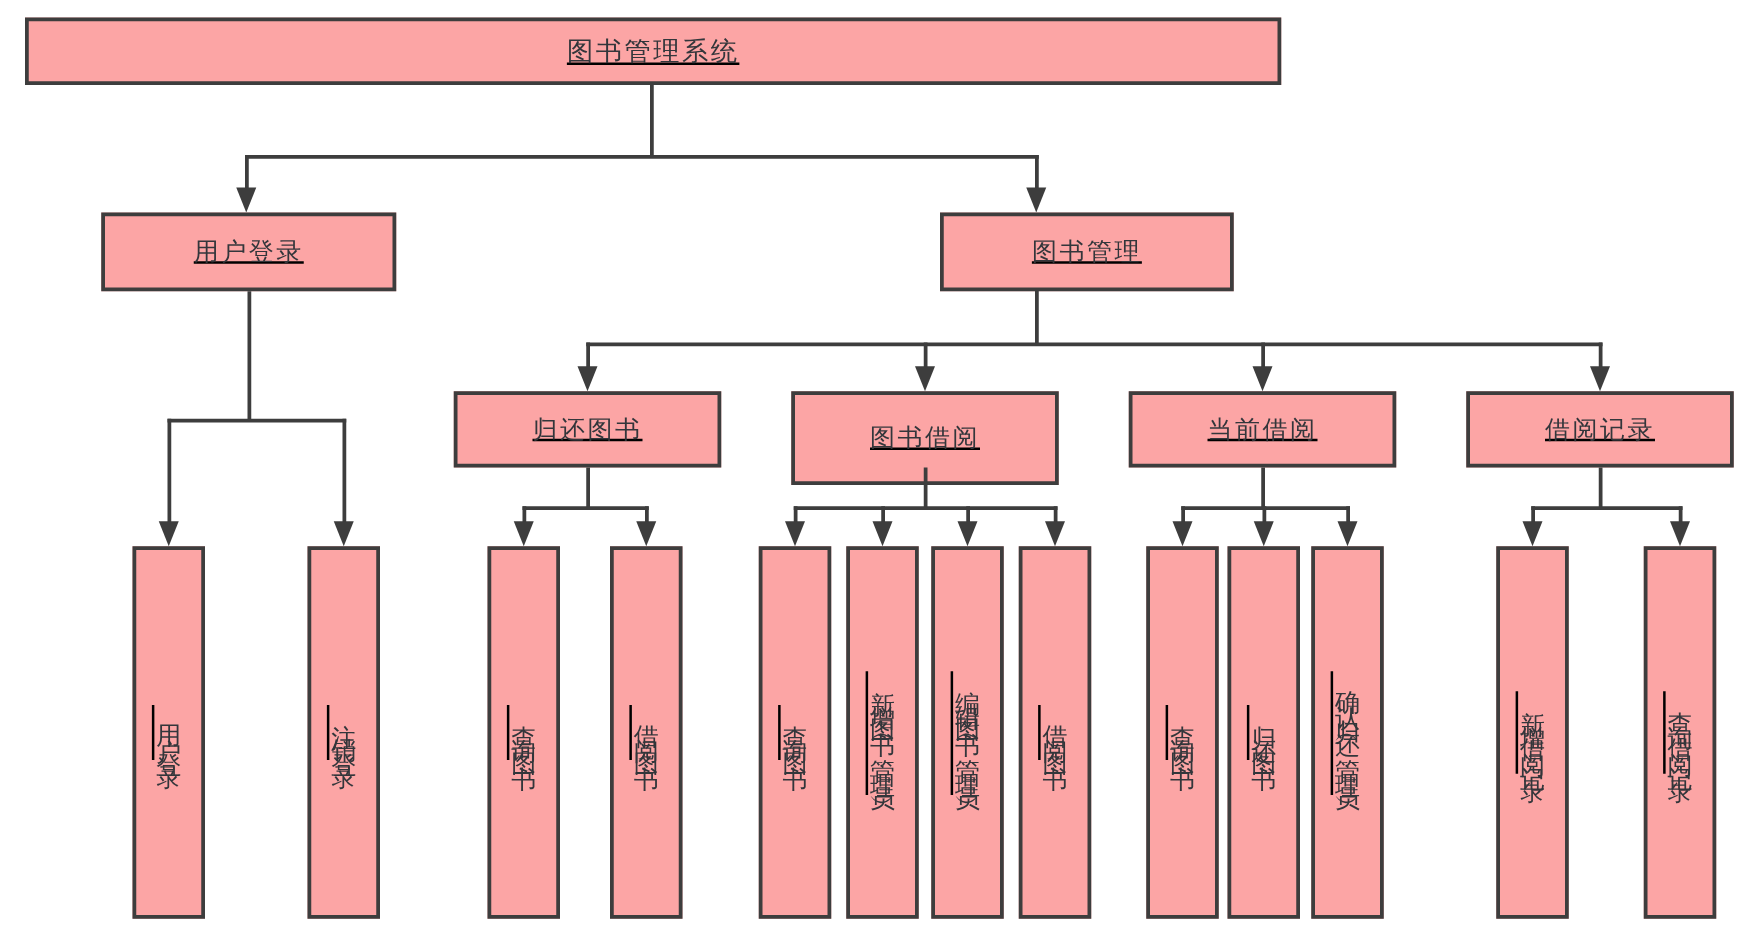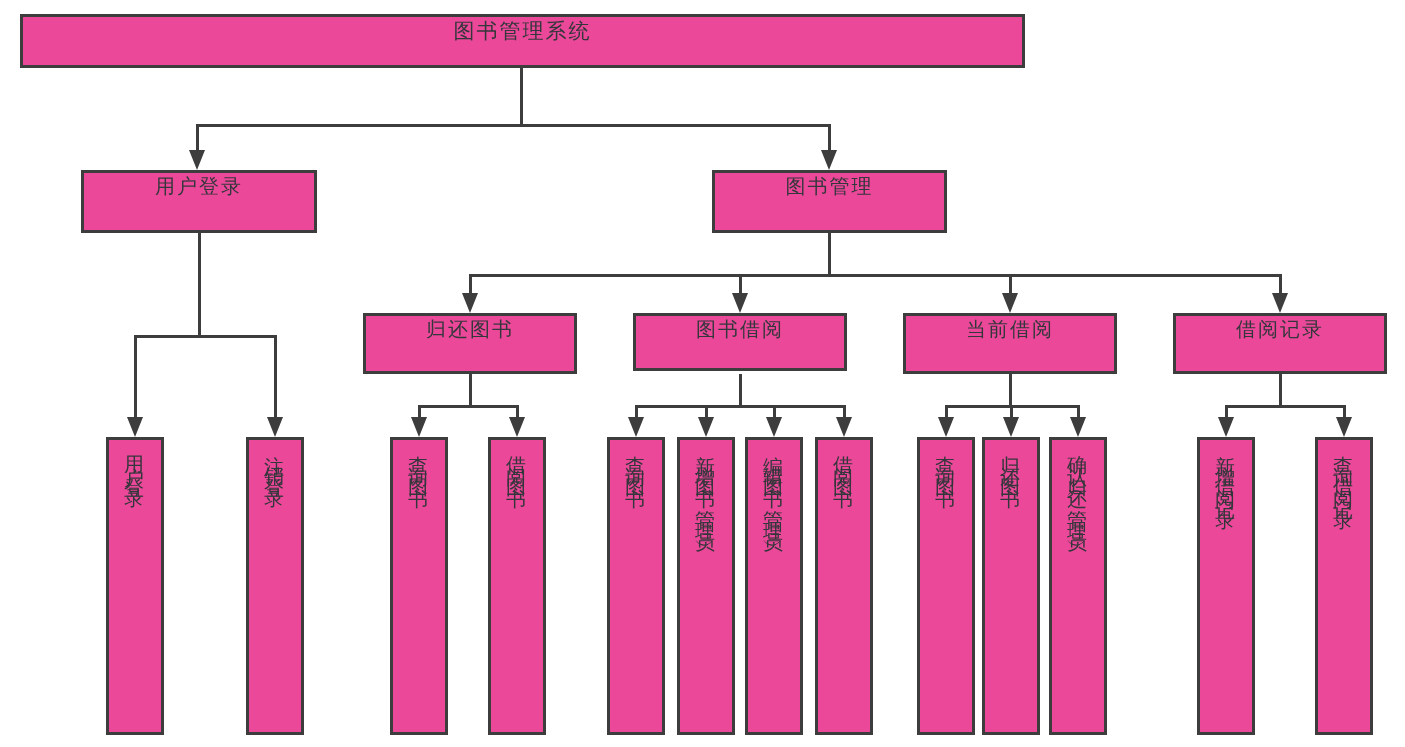--- a/index.html
+++ b/index.html
@@ -3,23 +3,23 @@
 <meta charset="utf-8">
 <style>
   * { margin:0; padding:0; box-sizing:border-box; }
   html,body { background:#ffffff; }
   body { font-family:"Liberation Sans", sans-serif; }
   #canvas {
     position:relative; width:1405px; height:747px;
     background:var(--bg,#ffffff); overflow:hidden;
   }
   .box {
-    position:absolute; background:#ec4899;
+    position:absolute; background:#fca5a5;
     border:3px solid var(--line,#3d3d3d);
-    display:flex; align-items:flex-start; justify-content:center;
+    display:flex; align-items:center; justify-content:center;text-decoration:underline;
   }
   .box .label {
     color:var(--text,#33363b); font-size:20px; letter-spacing:2px;
     white-space:nowrap; font-weight:500;
   }
   .root .label { font-size:21px; }
   .vbox .label {
     writing-mode:vertical-lr; text-orientation:mixed;
     font-size:20px; letter-spacing:11px; white-space:nowrap;
   }
@@ -47,21 +47,21 @@
   <div class="vline" style="left:520px;top:68px;height:58px"></div>
   <div class="hline" style="left:196px;top:124px;width:635px"></div>
   <div class="vline" style="left:196px;top:124px;height:28px"></div>
   <div class="vline" style="left:828px;top:124px;height:28px"></div>
   <div class="arrow" style="left:189px;top:150px"></div>
   <div class="arrow" style="left:821px;top:150px"></div>
 
   <div class="box" style="left:81px;top:170px;width:236px;height:63px">
     <span class="label">用户登录</span>
   </div>
-  <div class="box" style="left:712px;top:170px;width:235px;height:63px">
+  <div class="box" style="left:752px;top:170px;width:235px;height:63px">
     <span class="label">图书管理</span>
   </div>
 
   <div class="vline" style="left:198px;top:233px;height:104px"></div>
   <div class="hline" style="left:134px;top:335px;width:143px"></div>
   <div class="vline" style="left:134px;top:335px;height:84px"></div>
   <div class="vline" style="left:274px;top:335px;height:84px"></div>
   <div class="arrow" style="left:127px;top:417px"></div>
   <div class="arrow" style="left:267px;top:417px"></div>
 
@@ -72,21 +72,21 @@
   <div class="vline" style="left:1009px;top:274px;height:21px"></div>
   <div class="vline" style="left:1279px;top:274px;height:21px"></div>
   <div class="arrow" style="left:462px;top:293px"></div>
   <div class="arrow" style="left:732px;top:293px"></div>
   <div class="arrow" style="left:1002px;top:293px"></div>
   <div class="arrow" style="left:1272px;top:293px"></div>
 
   <div class="box" style="left:363px;top:313px;width:214px;height:61px">
     <span class="label">归还图书</span>
   </div>
-  <div class="box" style="left:633px;top:313px;width:214px;height:58px">
+  <div class="box" style="left:633px;top:313px;width:214px;height:75px">
     <span class="label">图书借阅</span>
   </div>
   <div class="box" style="left:1173px;top:313px;width:214px;height:61px">
     <span class="label">借阅记录</span>
   </div>
   <div class="box" style="left:903px;top:313px;width:214px;height:61px">
     <span class="label">当前借阅</span>
   </div>
 
   <div class="vline" style="left:469px;top:374px;height:33px"></div>

